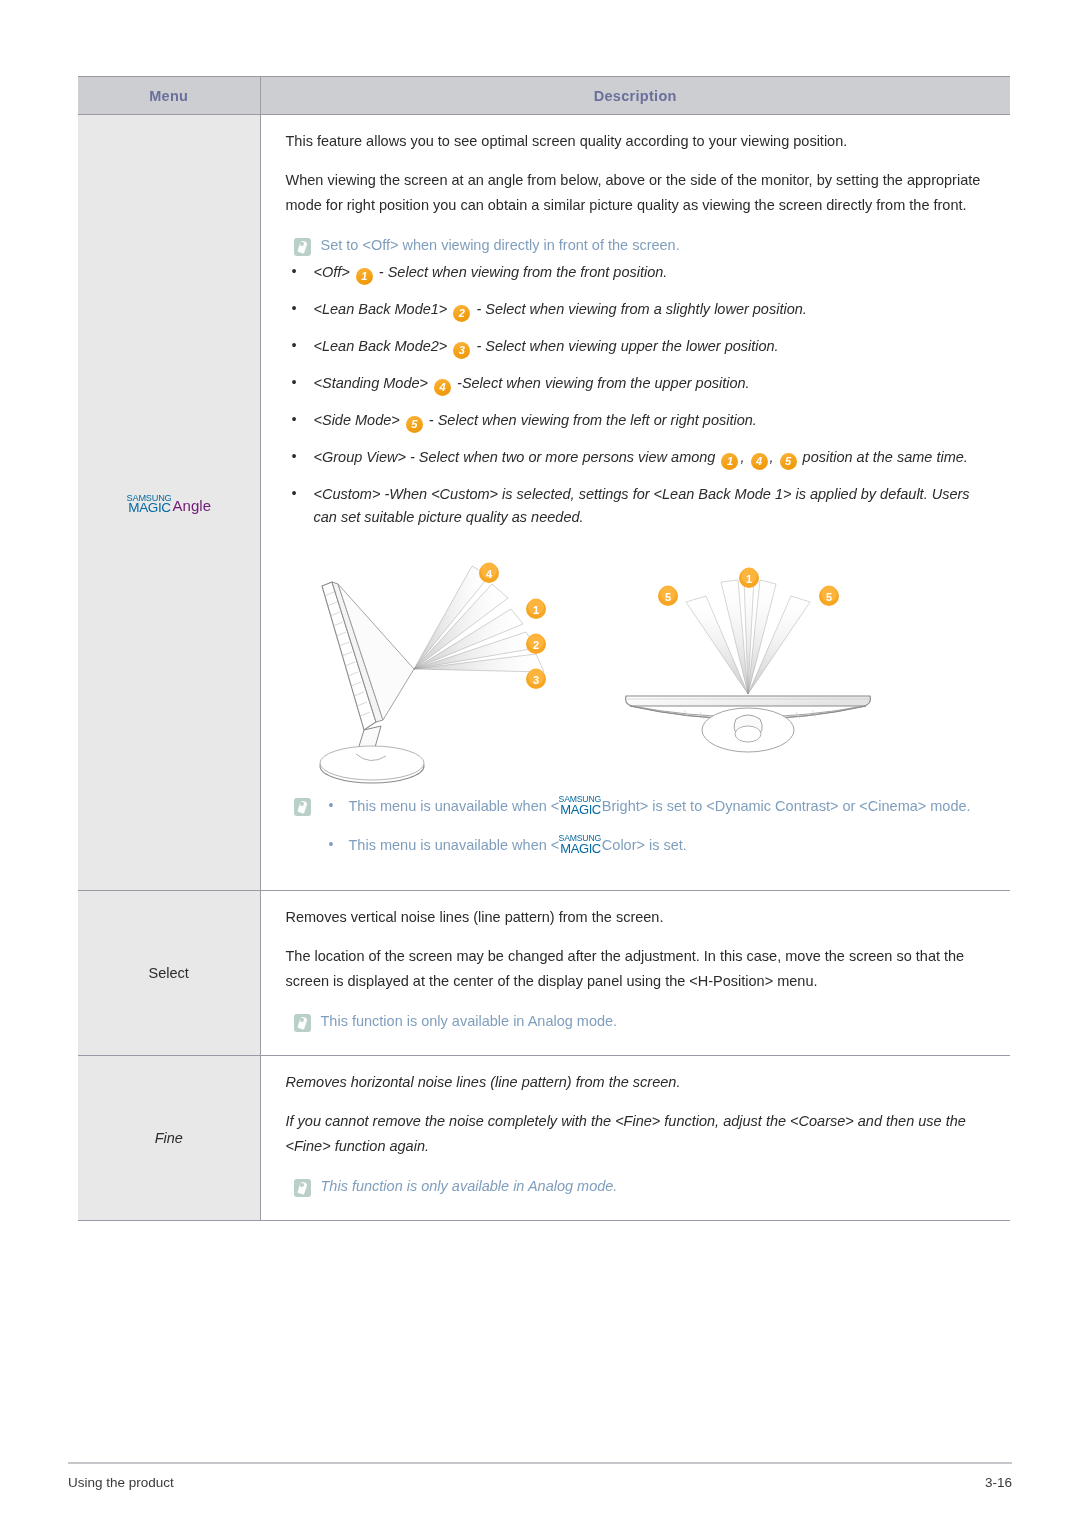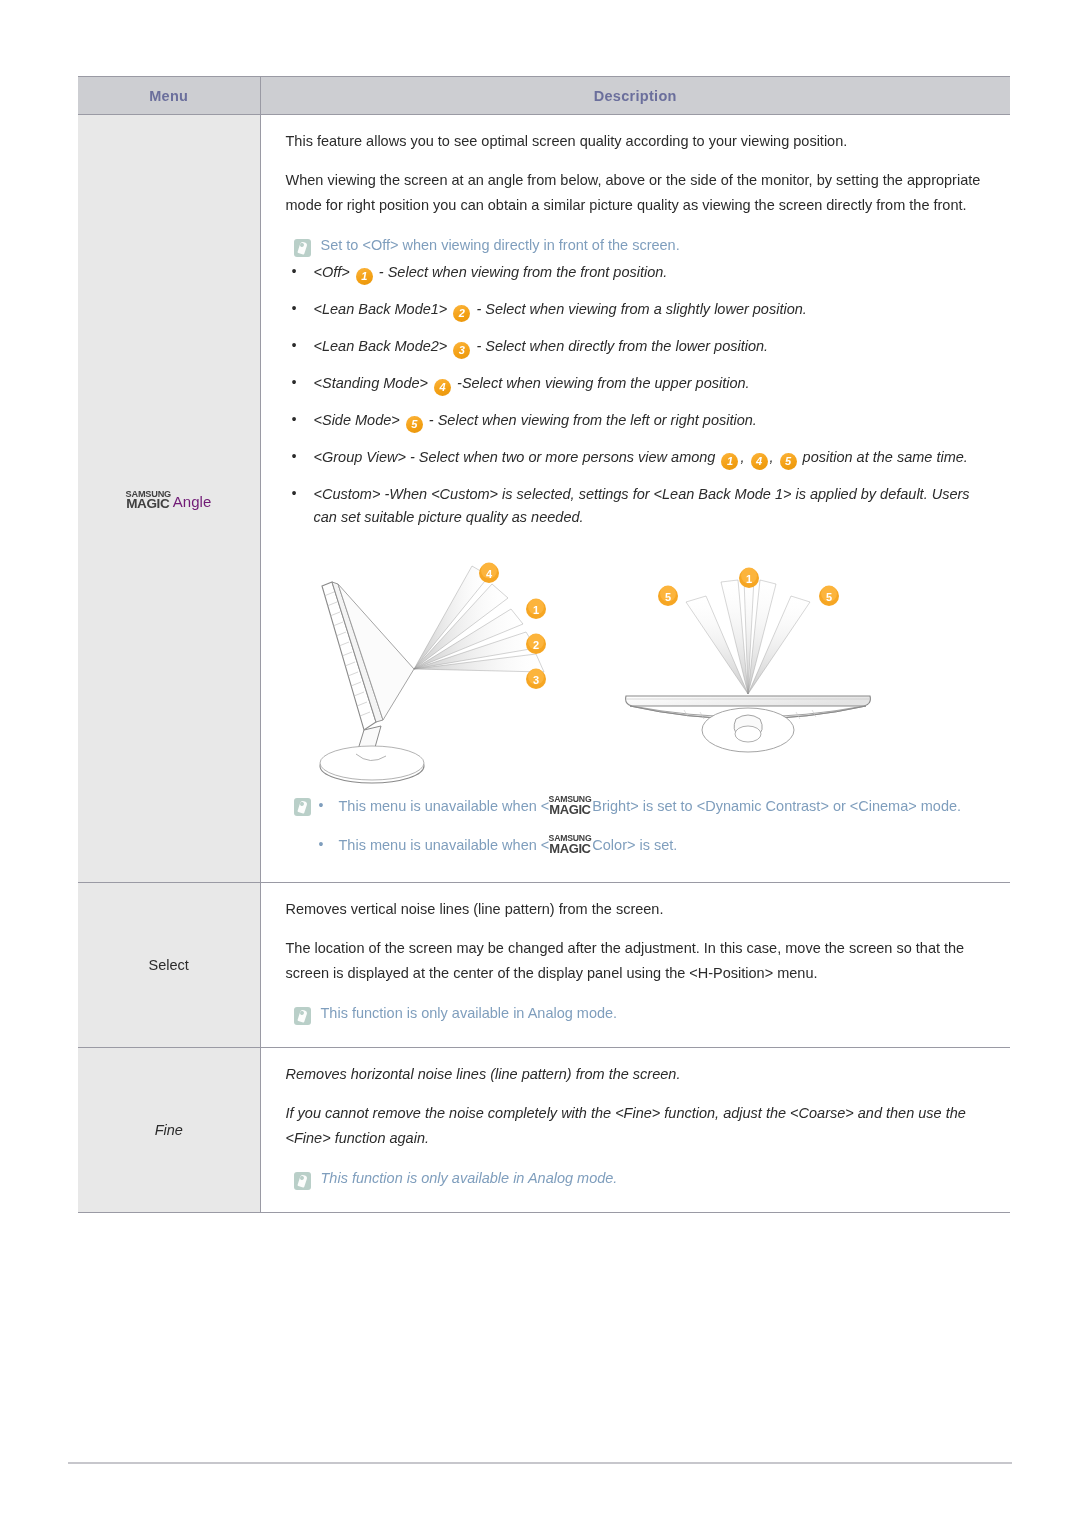--- a/index.html
+++ b/index.html
@@ -67,21 +67,21 @@
     color: #2b2b2b;
   }
   .spec-table tr.last-row td { border-bottom: 1.5px solid #9a9aa4; font-style: italic; }
 
   p.para { margin: 0 0 14px 0; }
   p.para:last-child { margin-bottom: 0; }
 
   
   .note-line {
     display: flex;
-    align-items: flex-end;
+    align-items: center;
     gap: 10px;
     margin: 16px 0 4px 8px;
   }
   .note-icon {
     flex: 0 0 auto;
     width: 17px; height: 18px;
     border-radius: 3px;
     background: #b9cfc8;
     position: relative;
     margin-top: 4px;
@@ -108,21 +108,22 @@
   .note-text {
     color: #7f9ebd;
     font-size: 14.5px;
     line-height: 1.6;
   }
 
   
   .note-block {
     display: flex;
     align-items: flex-start;
-    margin: 4px 0 6px 8px;
+    gap: 10px;
+    margin: 4px 0 14px 8px;
   }
   .note-block .bullets { flex: 1; }
   .note-block ul {
     margin: 0; padding: 0; list-style: none;
   }
   .note-block li {
     position: relative;
     padding-left: 28px;
     margin-bottom: 14px;
     color: #7f9ebd;
@@ -173,24 +174,24 @@
     vertical-align: -3px;
     margin: 0 2px;
     font-family: "Liberation Sans", sans-serif;
   }
 
   
   .sm-logo {
     display: inline-block;
     vertical-align: middle;
     line-height: 0.92;
-    text-align: left;
+    text-align: right;
     font-family: "Liberation Sans", sans-serif;
-    font-weight: bold;
-    color: #404040;
+    font-weight: normal;
+    color: #0369a1;
     margin: 0 1px 0 0;
     position: relative;
     top: -1px;
   }
   .sm-logo .sm-top {
     display: block;
     font-size: 9px;
     letter-spacing: -0.2px;
     transform: scaleX(1.02);
   }
@@ -285,21 +286,21 @@
               <span>- Select when viewing from the front position.</span>
             </li>
             <li>
               <span>&lt;Lean Back Mode1&gt;</span>
               <span class="num">2</span>
               <span>- Select when viewing from a slightly lower position.</span>
             </li>
             <li>
               <span>&lt;Lean Back Mode2&gt;</span>
               <span class="num">3</span>
-              <span>- Select when directly from the lower position.</span>
+              <span>- Select when viewing upper the lower position.</span>
             </li>
             <li>
               <span>&lt;Standing Mode&gt;</span>
               <span class="num">4</span>
               <span>-Select when viewing from the upper position.</span>
             </li>
             <li>
               <span>&lt;Side Mode&gt;</span>
               <span class="num">5</span>
               <span>- Select when viewing from the left or right position.</span>
@@ -476,15 +477,19 @@
             <span class="note-text">This function is only available in Analog mode.</span>
           </div>
         </td>
       </tr>
 
     </tbody>
   </table>
 
   <div class="footer">
     <div class="rule"></div>
+    <div class="frow">
+      <span>Using the product</span>
+      <span>3-16</span>
+    </div>
   </div>
 
 </div>
 
 </body></html>

